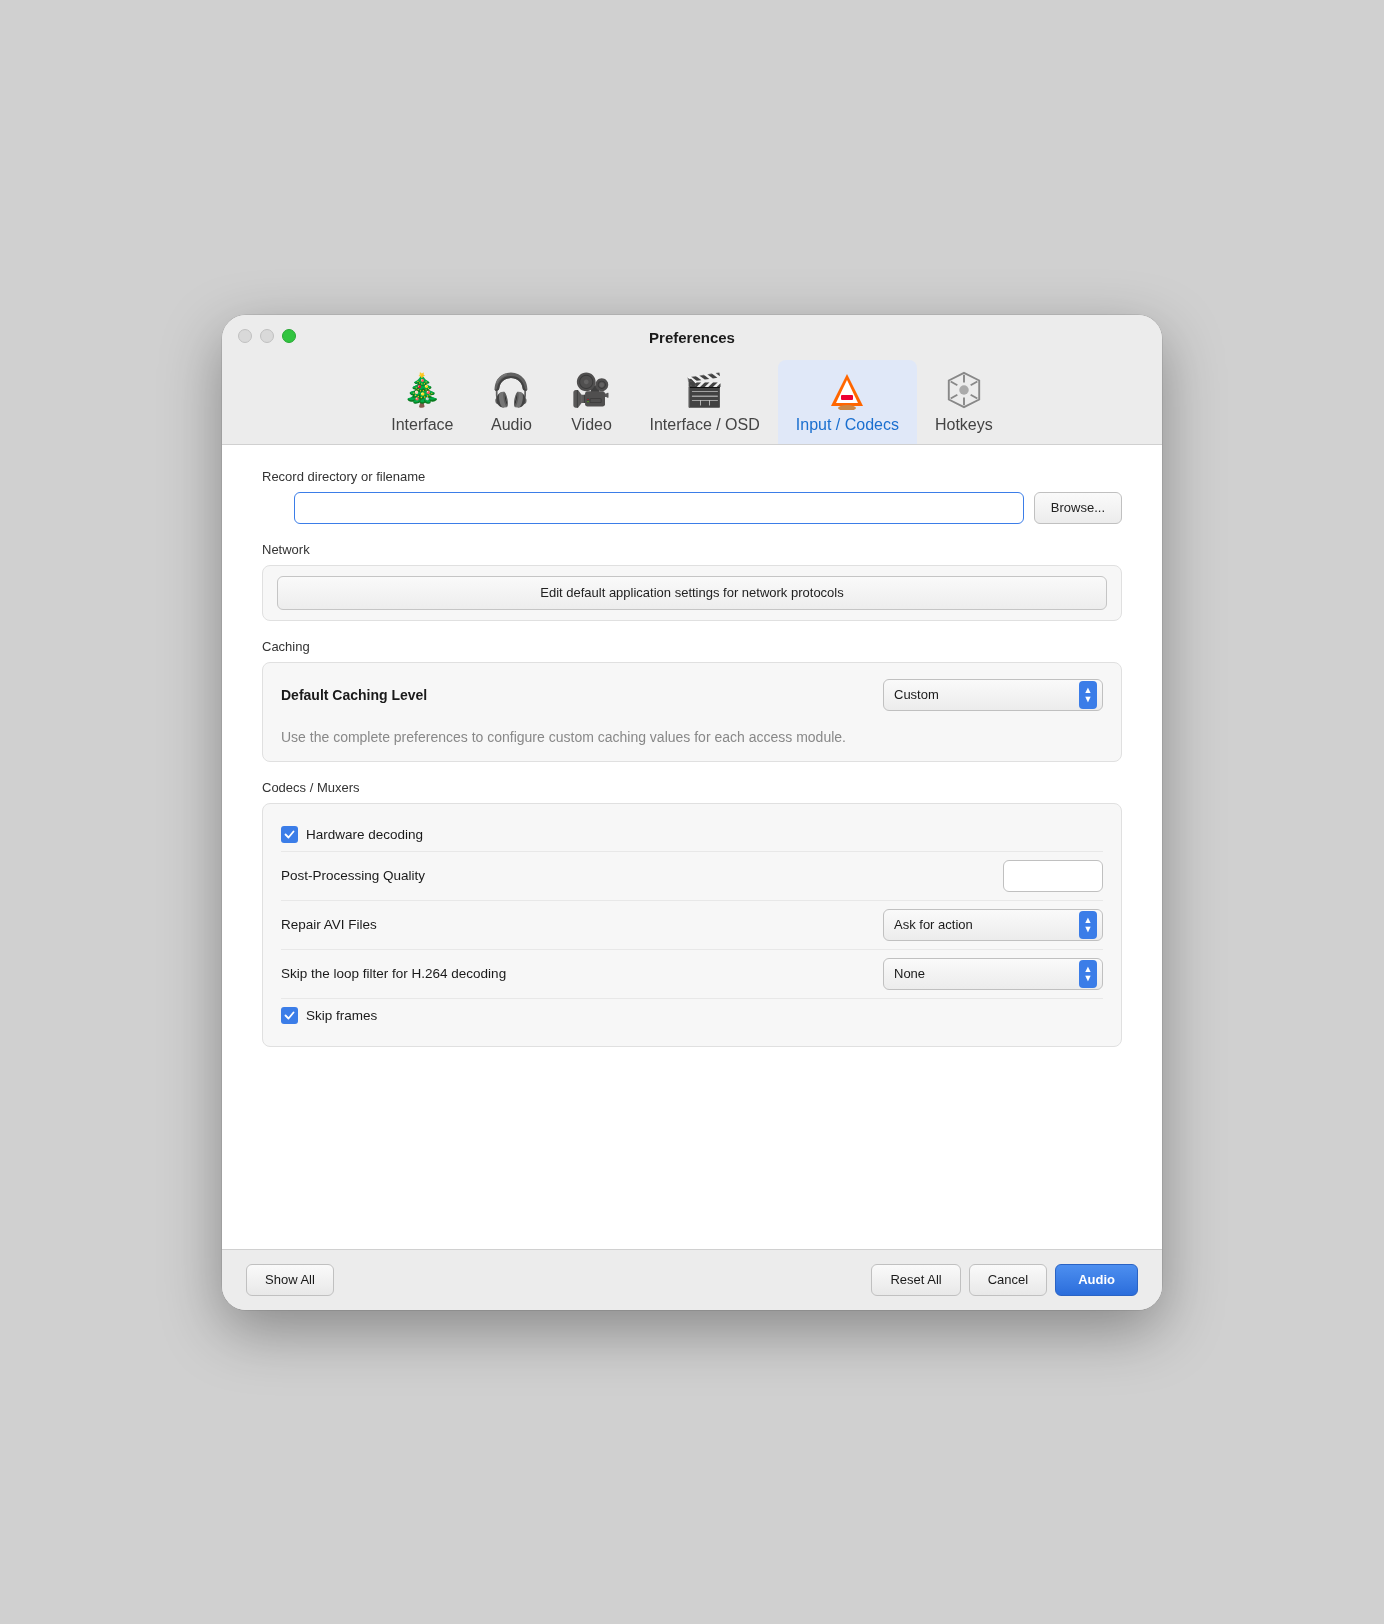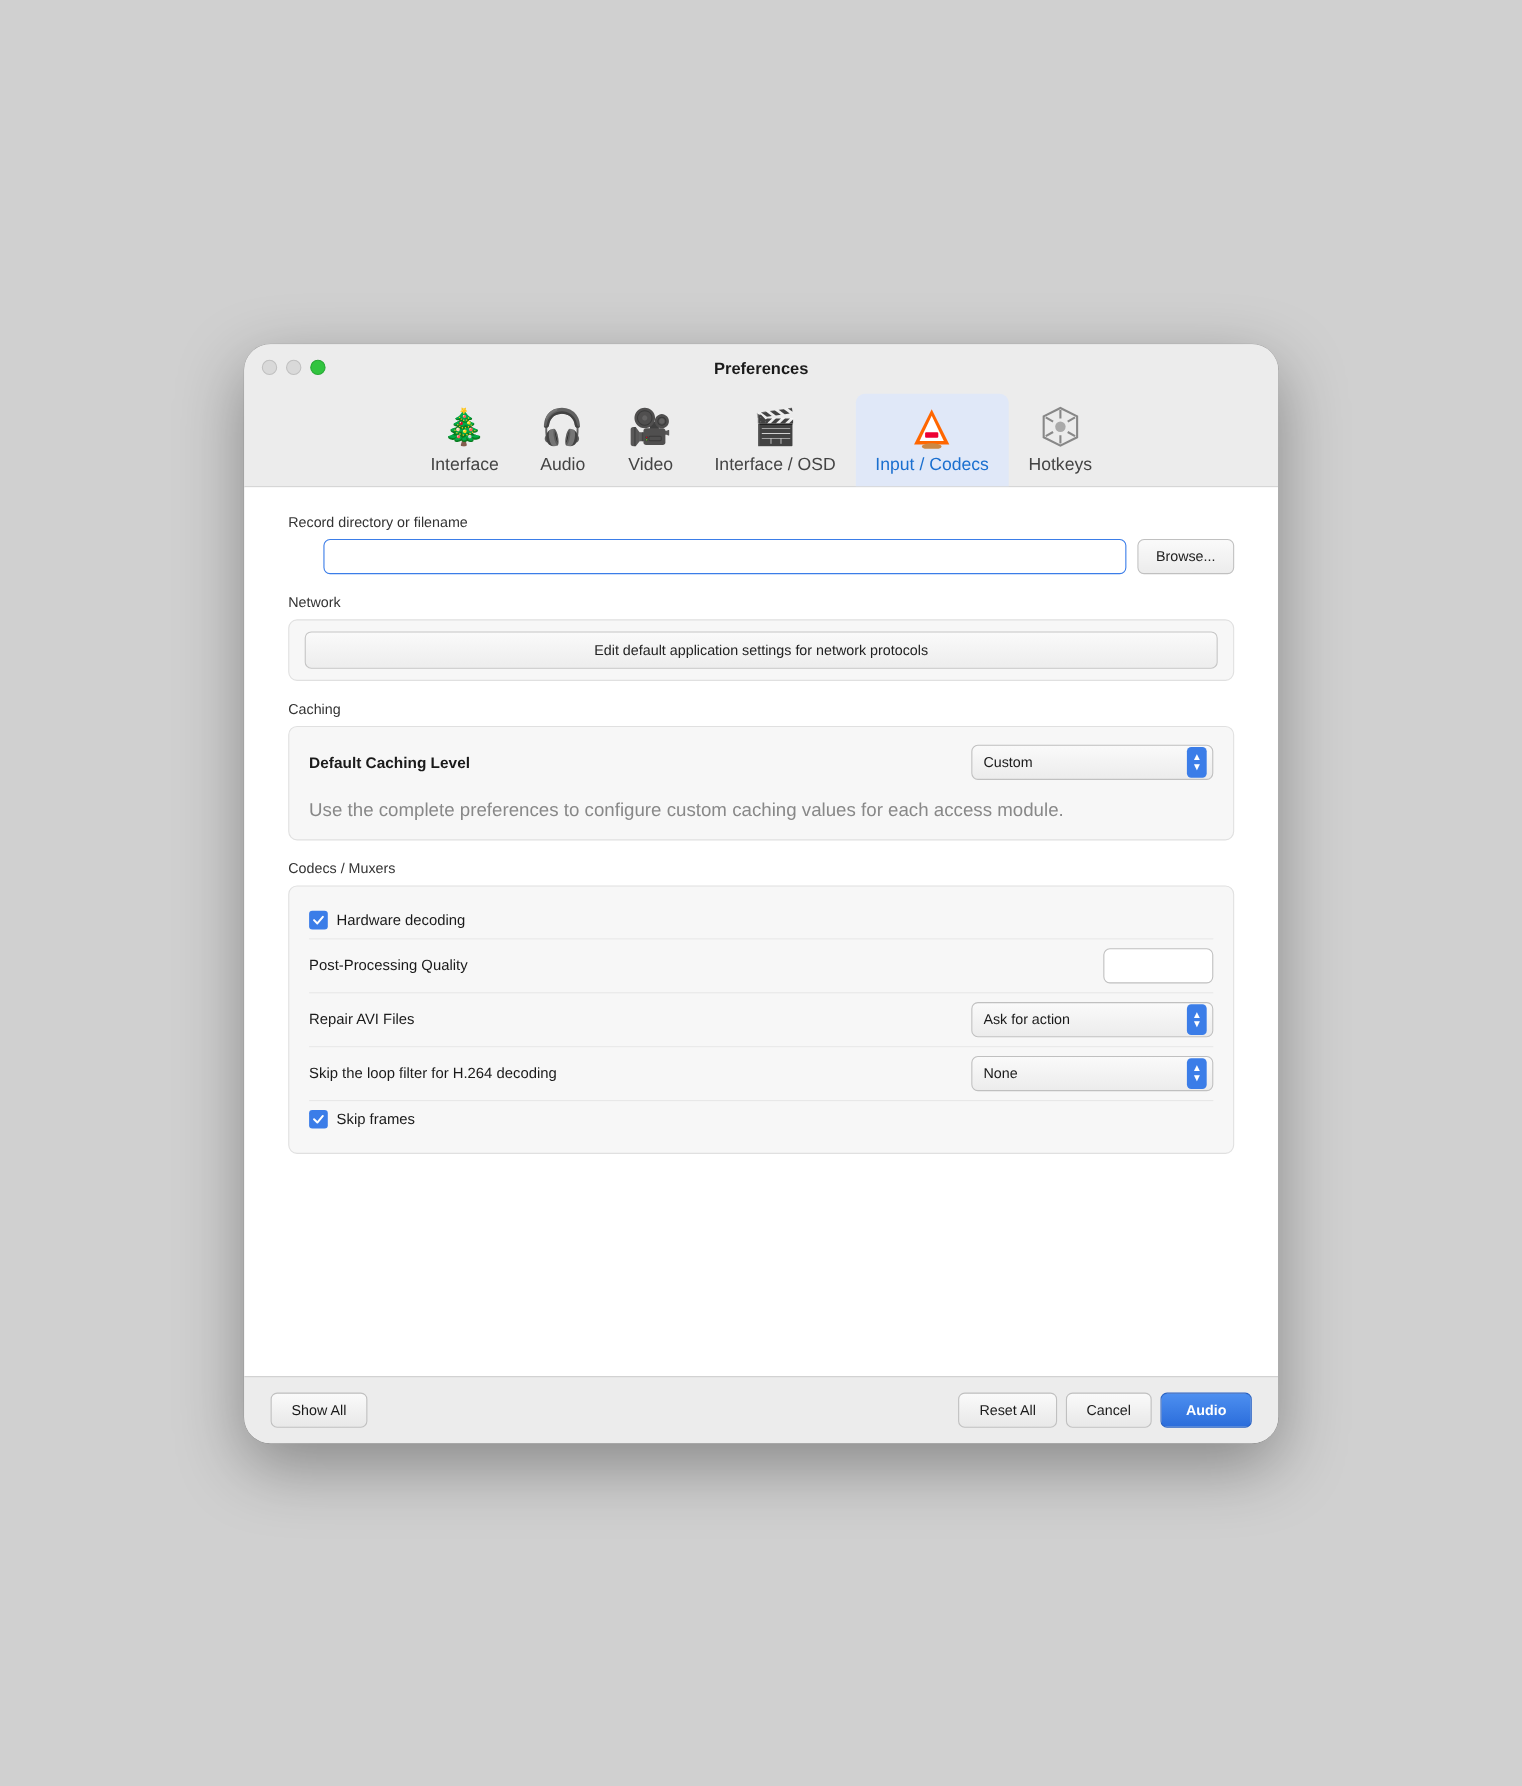--- a/index.html
+++ b/index.html
@@ -153,21 +153,21 @@
       align-items: center;
       justify-content: space-between;
       margin-bottom: 8px;
     }
     .caching-label {
       font-size: 14px;
       font-weight: 600;
       color: #1a1a1a;
     }
     .caching-hint {
-      font-size: 17px;
+      font-size: 14px;
       color: #888;
       margin-top: 18px;
     }
     
     .select-wrapper {
       position: relative;
       display: inline-flex;
       align-items: center;
     }
     .select-control {

